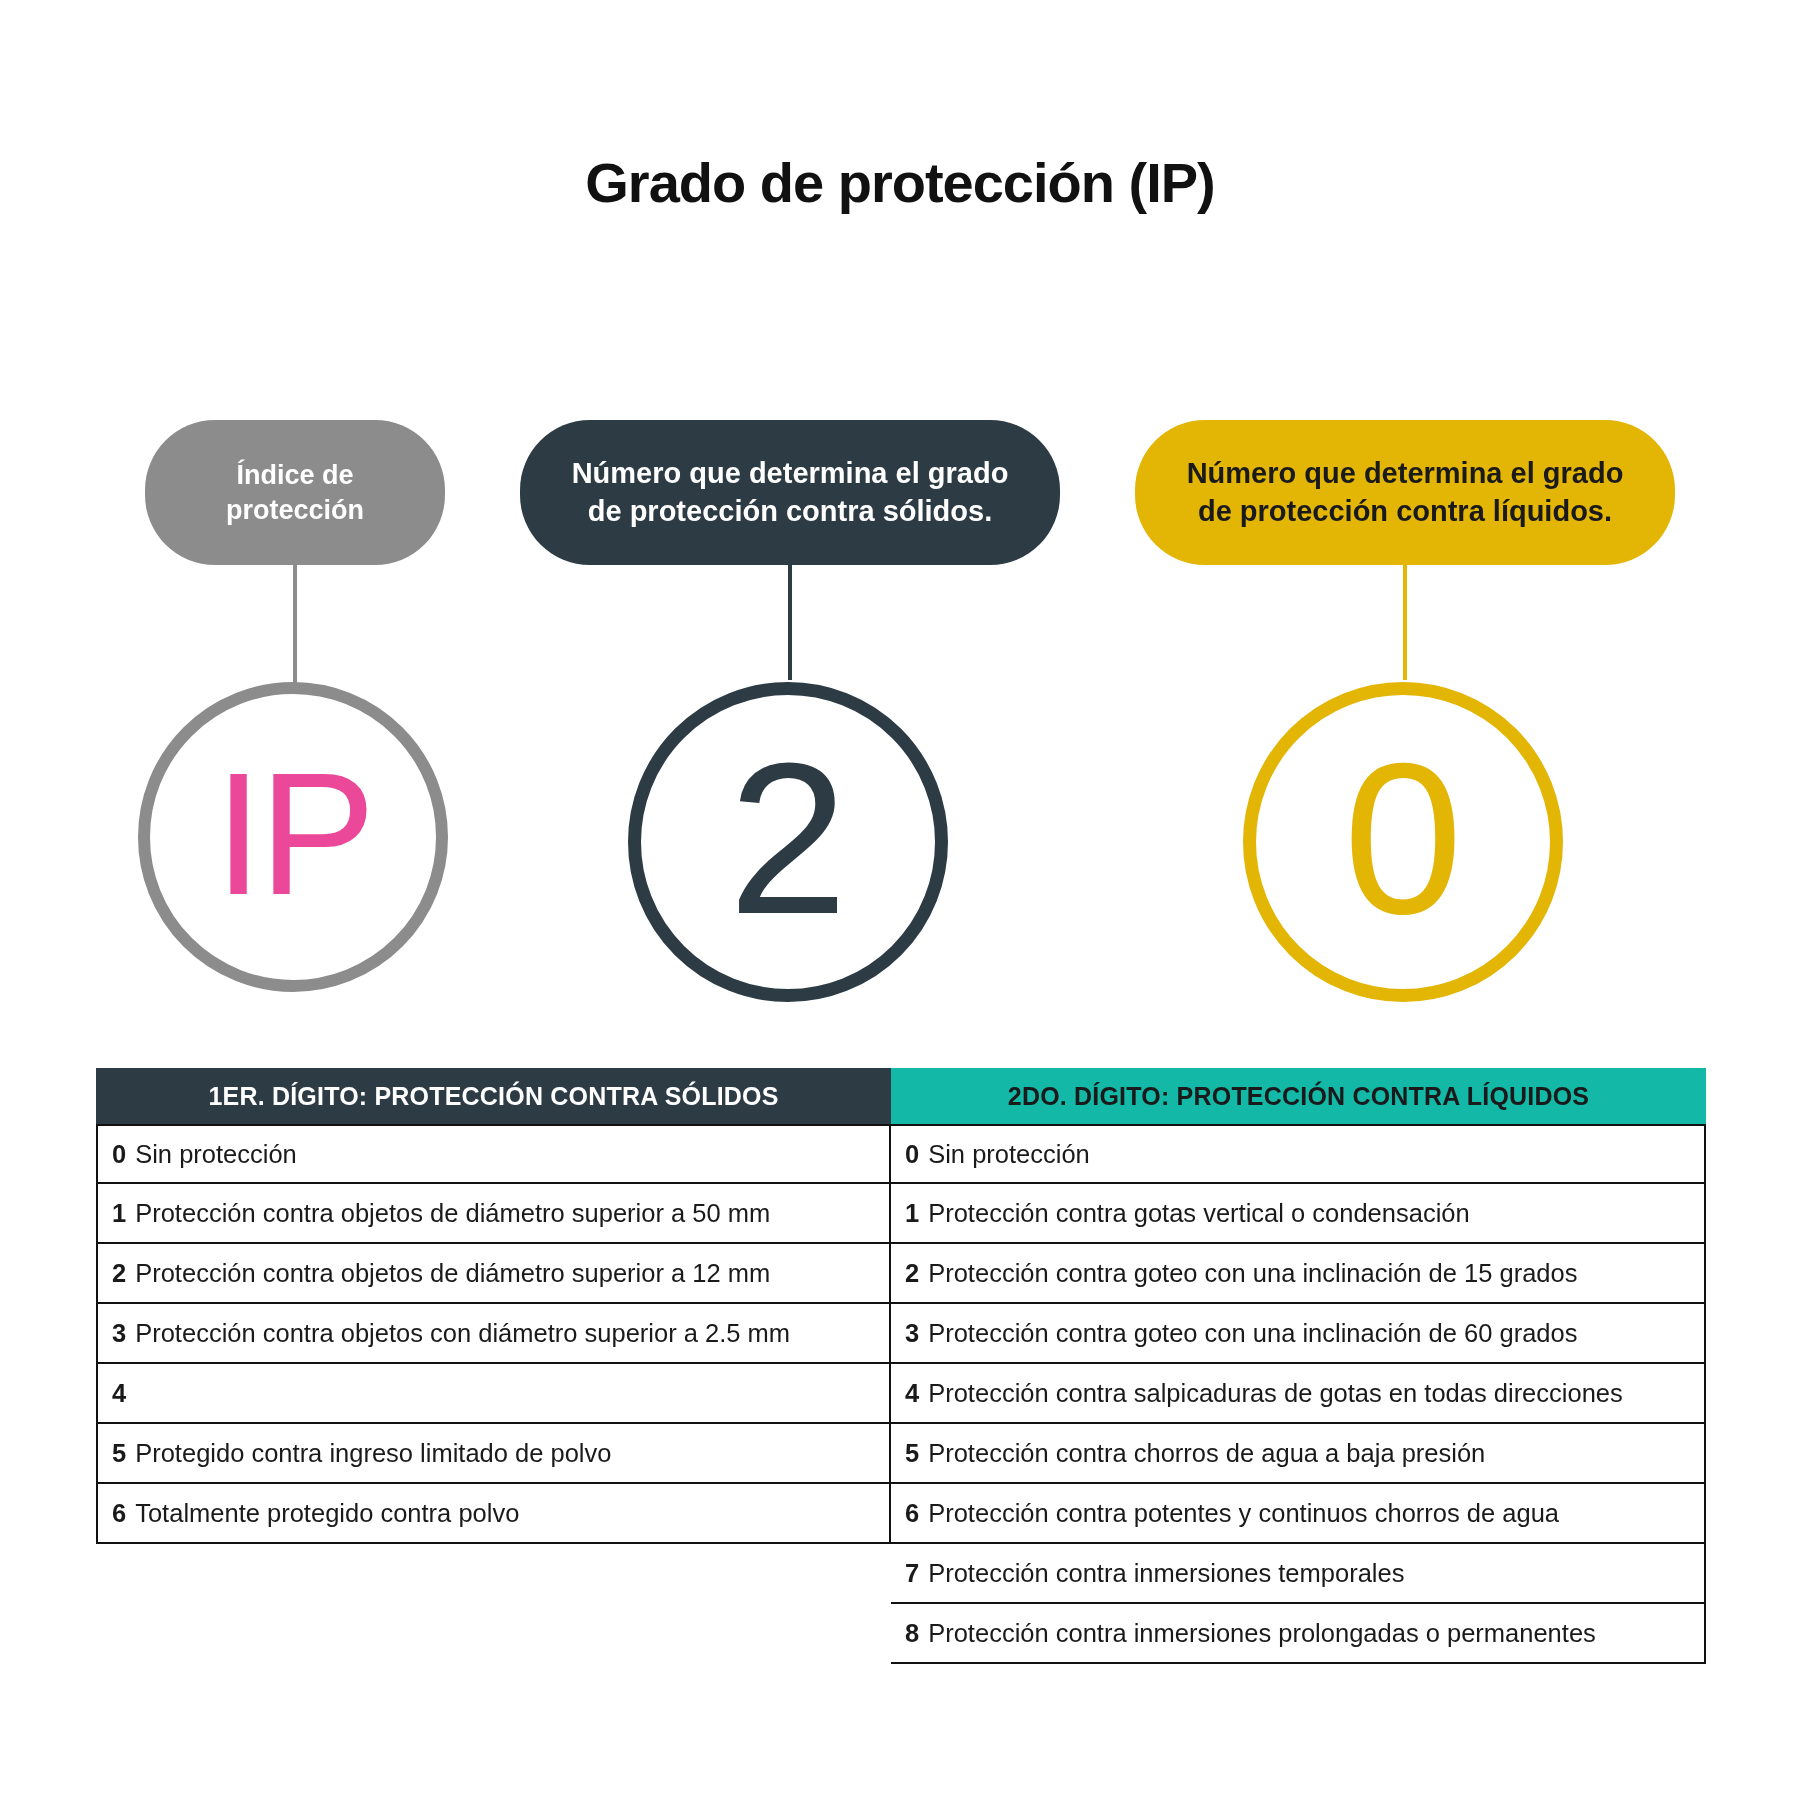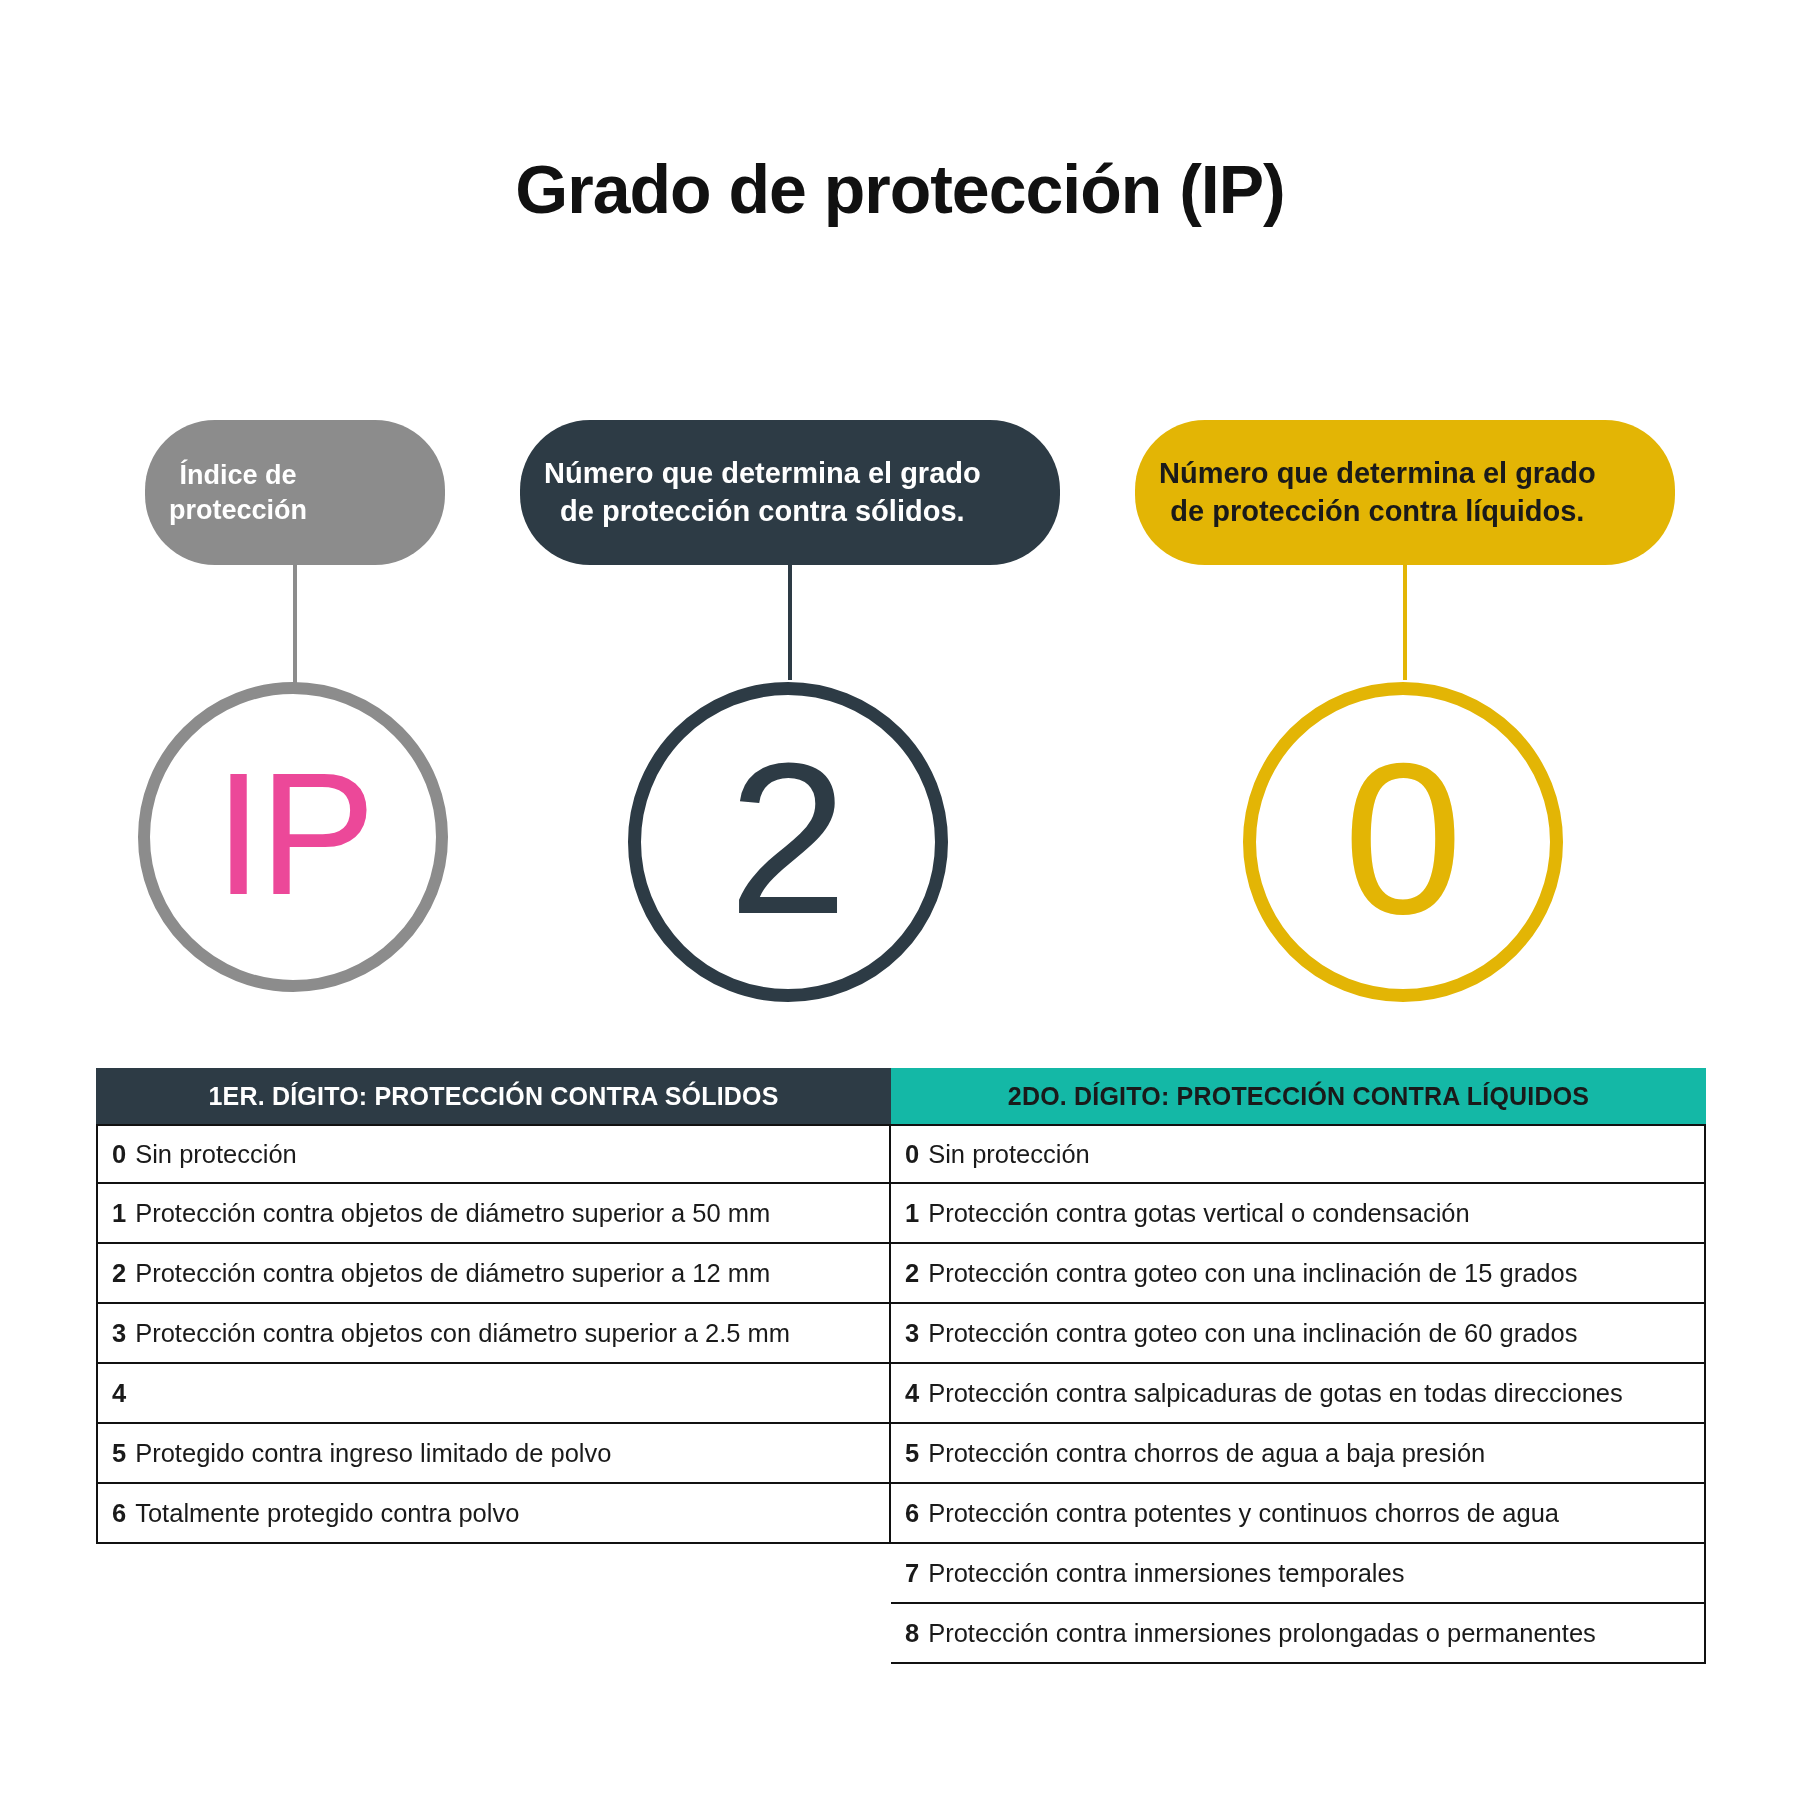--- a/index.html
+++ b/index.html
@@ -16,41 +16,41 @@
     overflow: hidden;
   }
 
   
   .title {
     position: absolute;
     top: 150px;
     left: 0;
     width: 100%;
     text-align: center;
-    font-size: 68px;
+    font-size: 56px;
     font-weight: bold;
     letter-spacing: -1px;
     color: #111111;
   }
 
   
   .diagram {
     position: absolute;
     top: 400px;
     left: 0;
     width: 100%;
     height: 600px;
   }
 
   .pill {
     position: absolute;
     border-radius: 70px;
     display: flex;
     align-items: center;
-    justify-content: flex-start;
+    justify-content: center;
     text-align: center;
     color: #ffffff;
     font-weight: bold;
     line-height: 1.28;
     box-sizing: border-box;
     padding: 20px 24px;
   }
   .pill.grey   { background: #8c8c8c; }
   .pill.dark   { background: #2d3b45; }
   .pill.yellow { background: #e3b505; color: #1a1a1a; }

